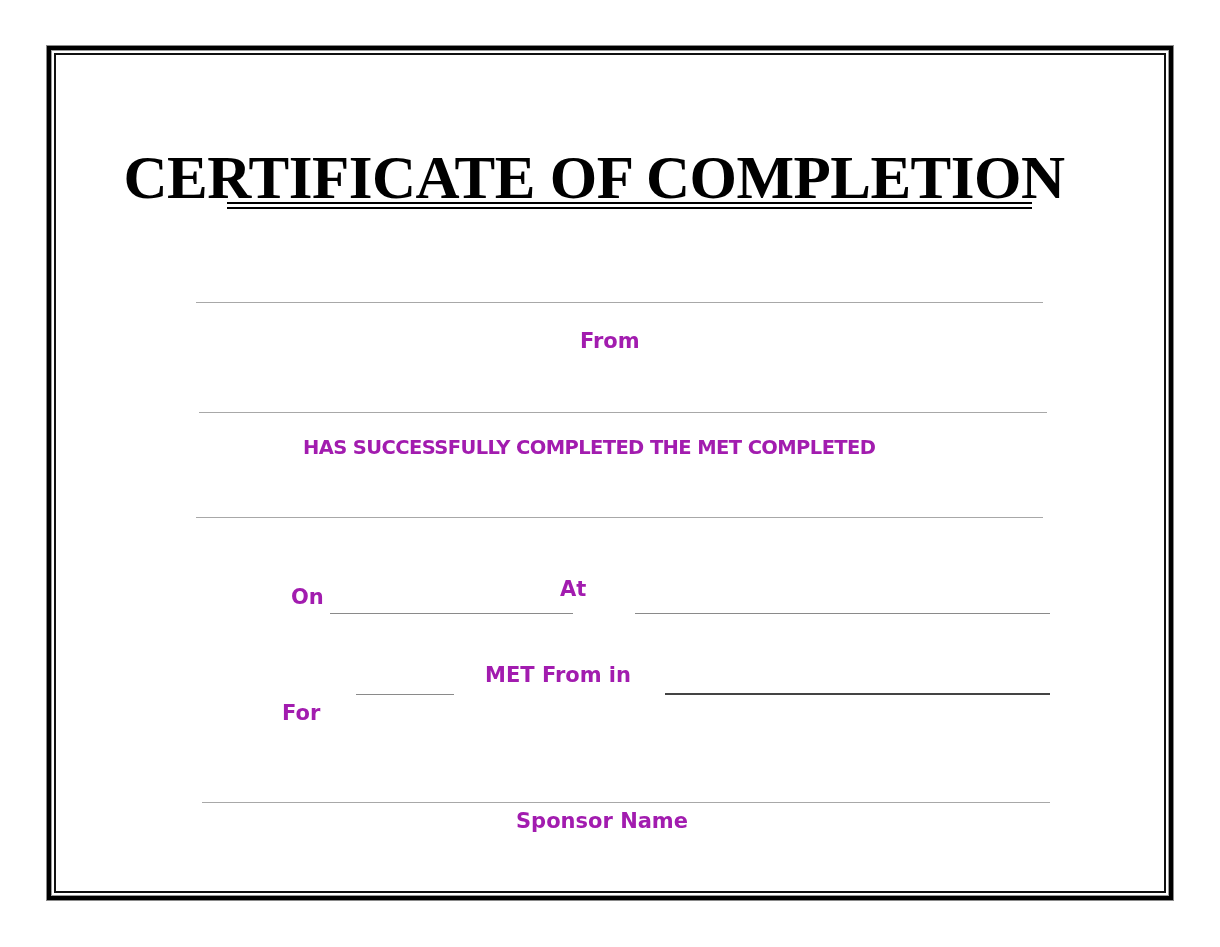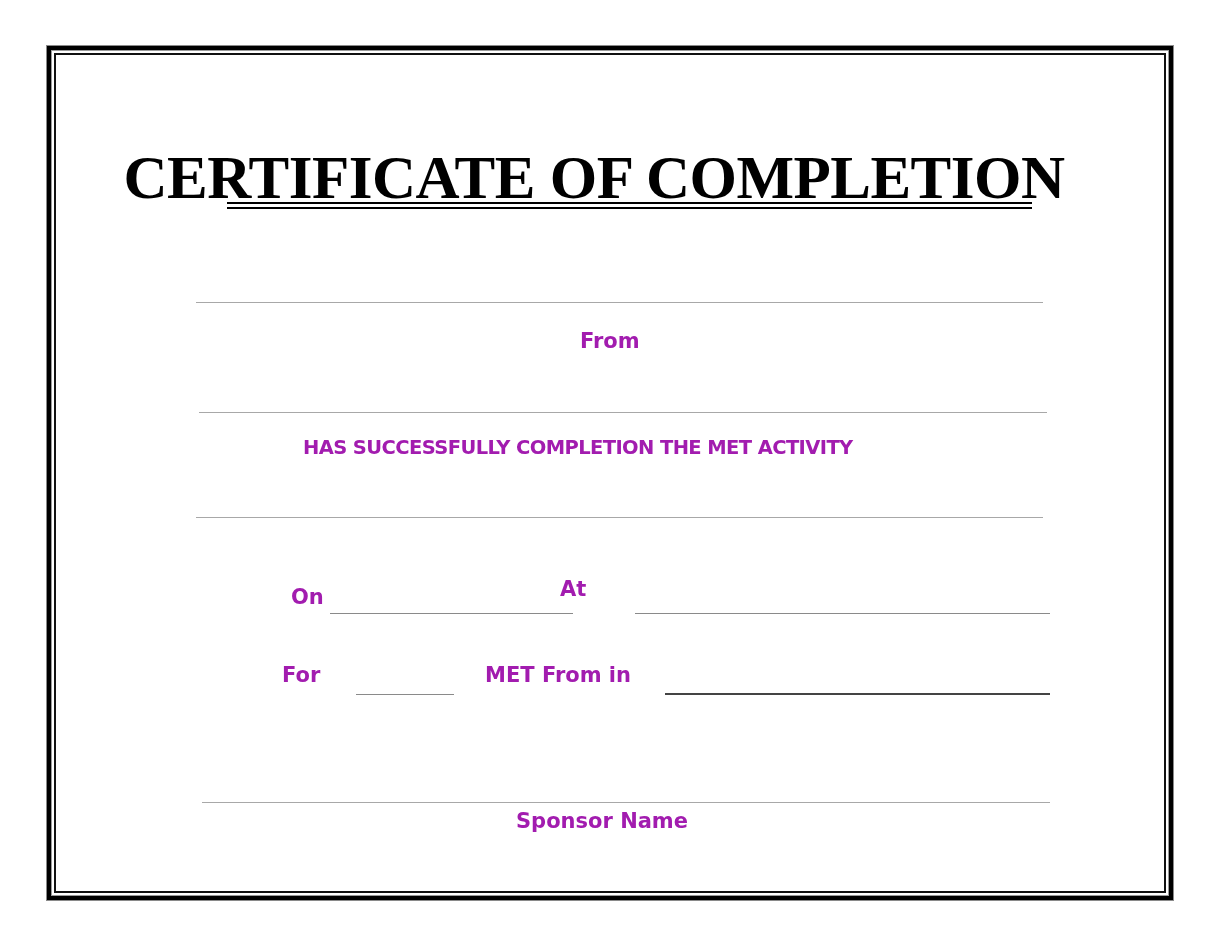--- a/index.html
+++ b/index.html
@@ -56,29 +56,29 @@
   <div class="frame-inner"></div>
 
   <div class="title">CERTIFICATE OF COMPLETION</div>
   <div class="title-rule-1"></div>
   <div class="title-rule-2"></div>
 
   <div class="line" style="left:196px; top:302px; width:847px;"></div>
   <div class="label lbl-24" style="left:580px; top:328px;">From</div>
 
   <div class="line" style="left:199px; top:412px; width:848px;"></div>
-  <div class="label lbl-22" style="left:303px; top:435px;">HAS SUCCESSFULLY COMPLETION THE MET ACTIVITY</div>
+  <div class="label lbl-22" style="left:303px; top:435px;">HAS SUCCESSFULLY COMPLETED THE MET COMPLETED</div>
 
   <div class="line" style="left:196px; top:517px; width:847px;"></div>
 
   <div class="label lbl-24" style="left:291px; top:584px;">On</div>
   <div class="line mid" style="left:330px; top:613px; width:243px;"></div>
   <div class="label lbl-24" style="left:560px; top:576px;">At</div>
   <div class="line mid" style="left:635px; top:613px; width:415px;"></div>
 
-  <div class="label lbl-24" style="left:282px; top:662px;">For</div>
+  <div class="label lbl-24" style="left:282px; top:700px;">For</div>
   <div class="line mid" style="left:356px; top:694px; width:98px;"></div>
   <div class="label lbl-24" style="left:485px; top:662px;">MET From in</div>
   <div class="line dark" style="left:665px; top:693px; width:385px;"></div>
 
   <div class="line" style="left:202px; top:802px; width:848px;"></div>
   <div class="label lbl-24" style="left:509px; top:808px;margin-left:7px;">Sponsor Name</div>
 </div>
 
 </body></html>

